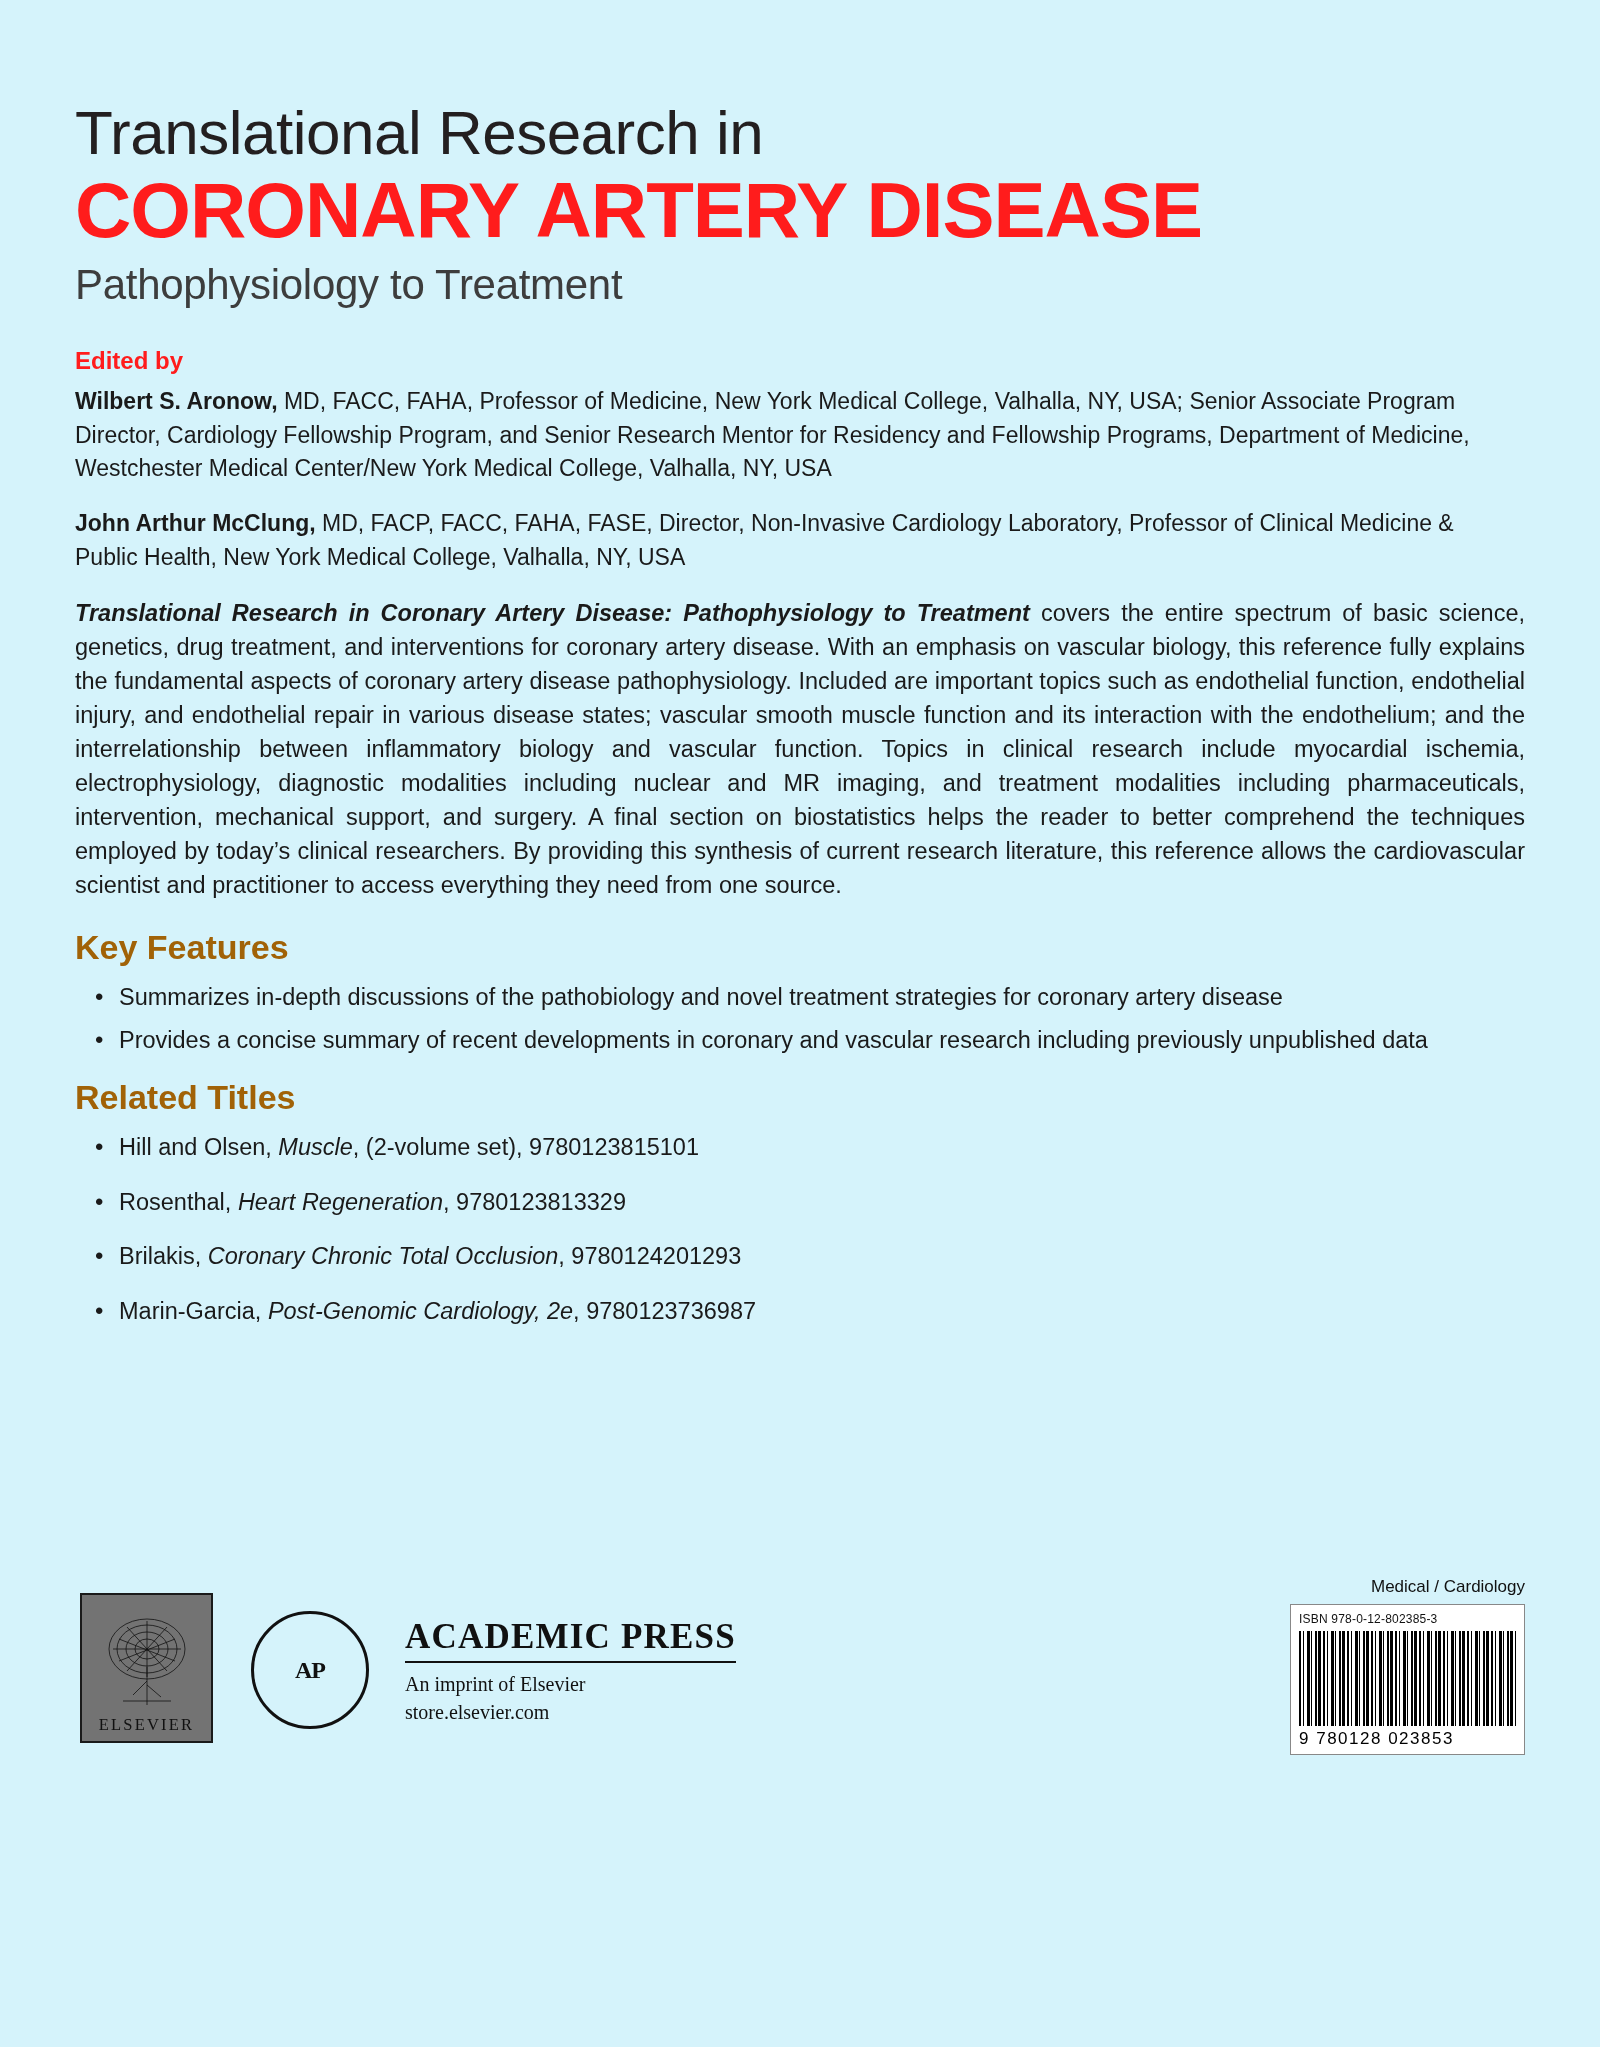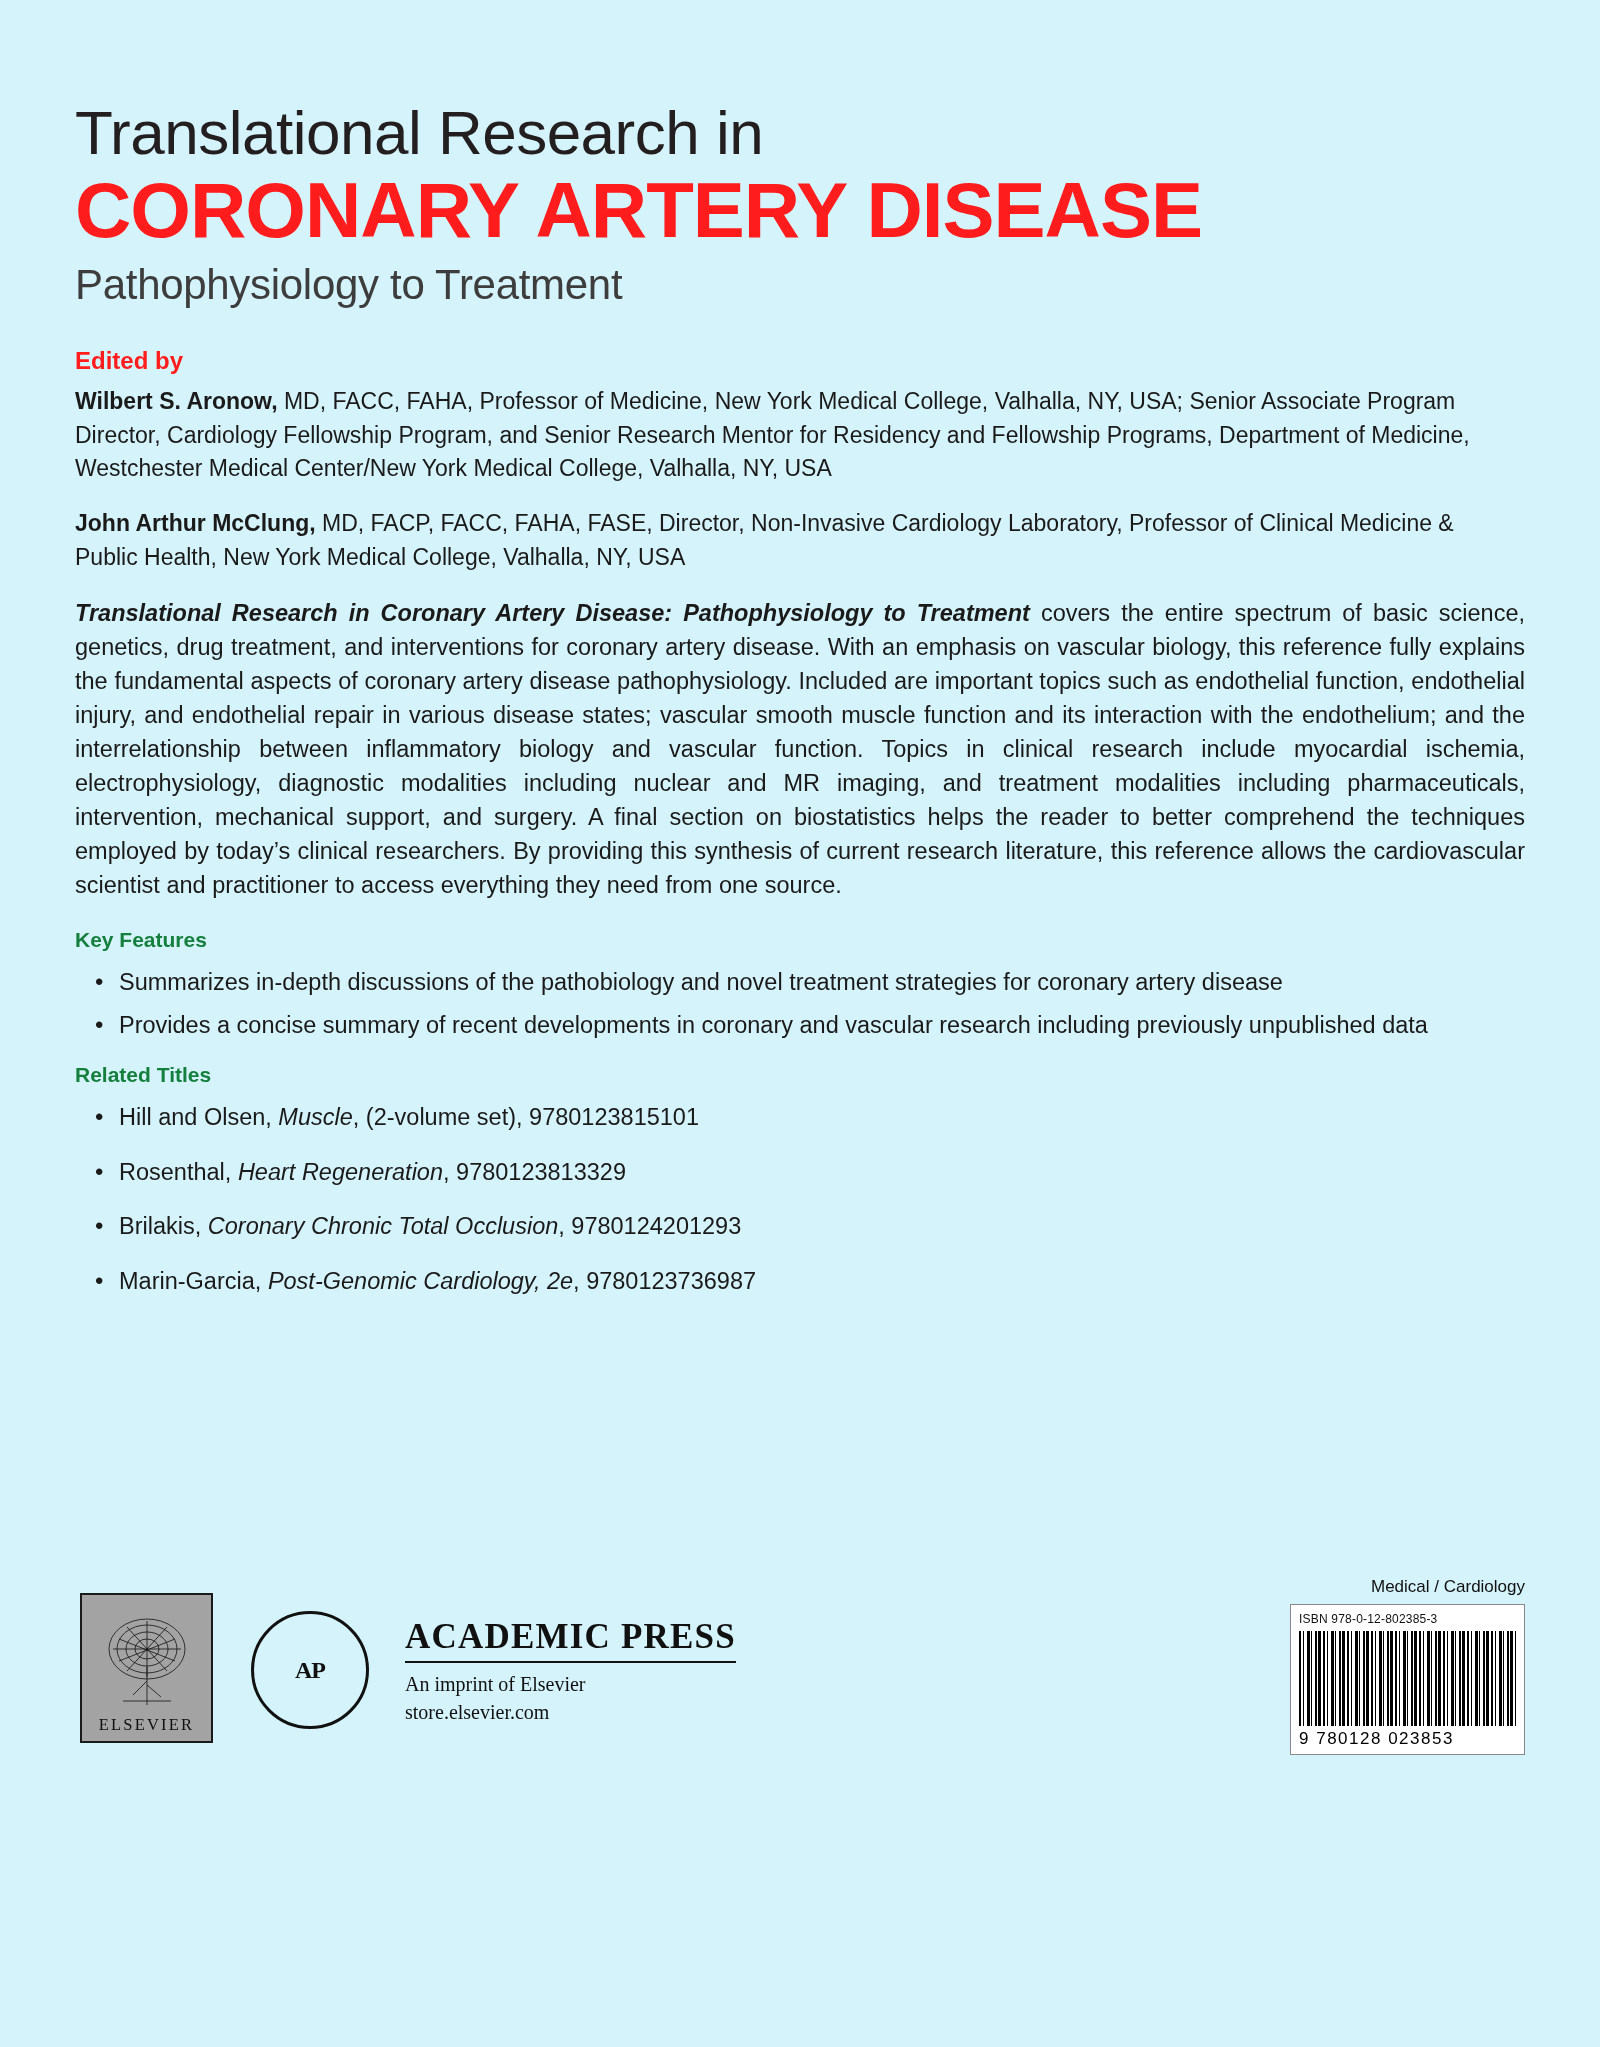--- a/index.html
+++ b/index.html
@@ -77,23 +77,23 @@
     margin: 16px 0 26px 0;
     max-width: 1450px;
   }
   .description .lead {
     font-weight: 700;
     font-style: italic;
   }
 
   
   .heading {
-    font-size: 21px;
-    font-weight: 700;
-    color: #15803d;
+    font-size: 34px;
+    font-weight: 700;
+    color: #a16207;
     margin: 6px 0 14px 0;
   }
   ul.bullets {
     list-style: none;
     margin: 0 0 22px 0;
     padding: 0;
   }
   ul.bullets li {
     position: relative;
     padding-left: 44px;
@@ -127,21 +127,21 @@
     position: absolute;
     left: 5px;
     bottom: 12px;
     display: flex;
     align-items: flex-end;
   }
   .elsevier-box {
     width: 133px;
     height: 150px;
     border: 2px solid #1a1a1a;
-    background: #a3a3a3;
+    background: #737373;
     display: flex;
     flex-direction: column;
     align-items: center;
     justify-content: flex-end;
     box-sizing: border-box;
     padding-bottom: 6px;
   }
   .elsevier-word {
     font-family: "Liberation Serif", serif;
     font-size: 16.5px;

